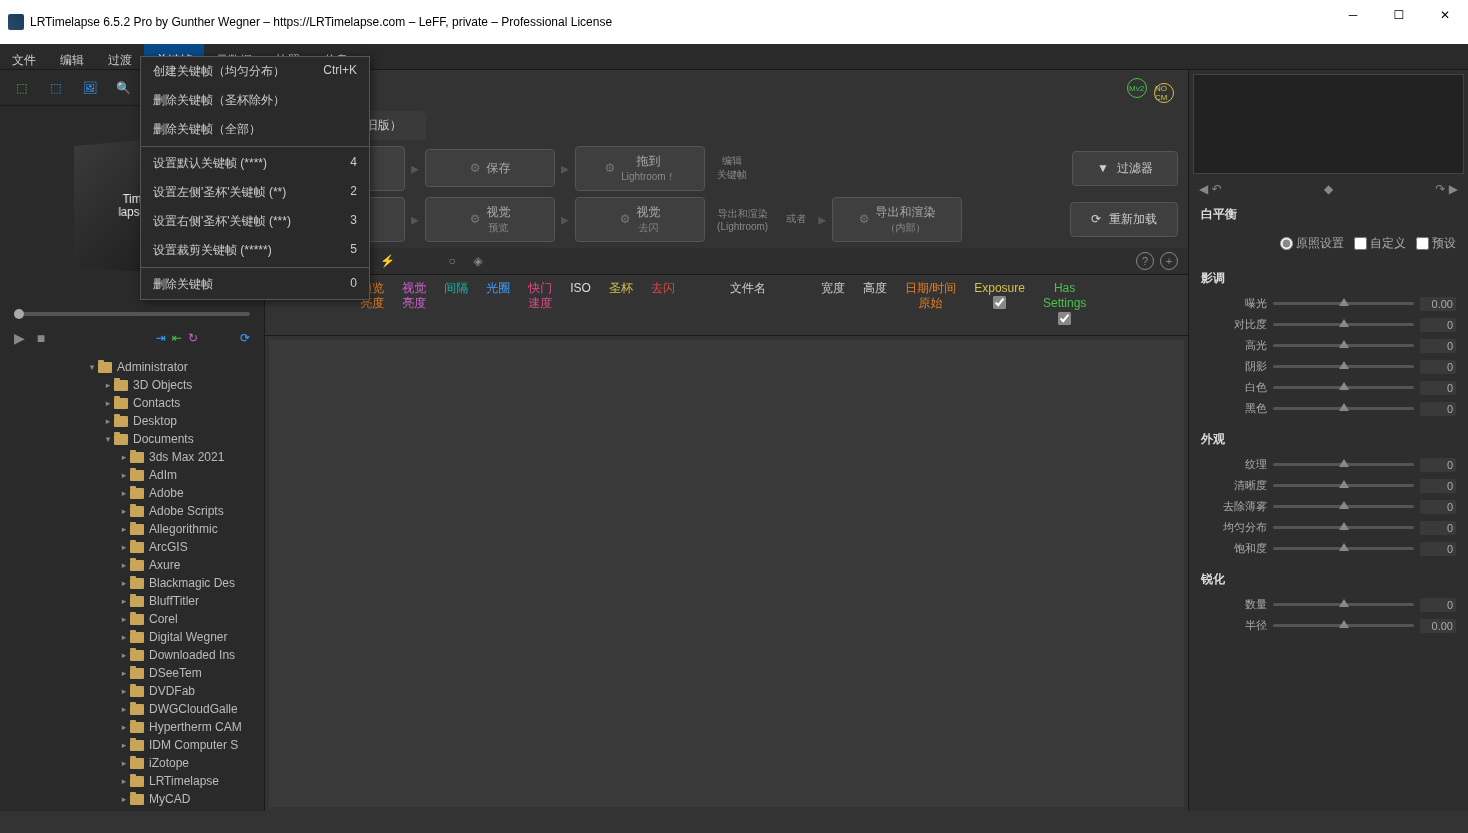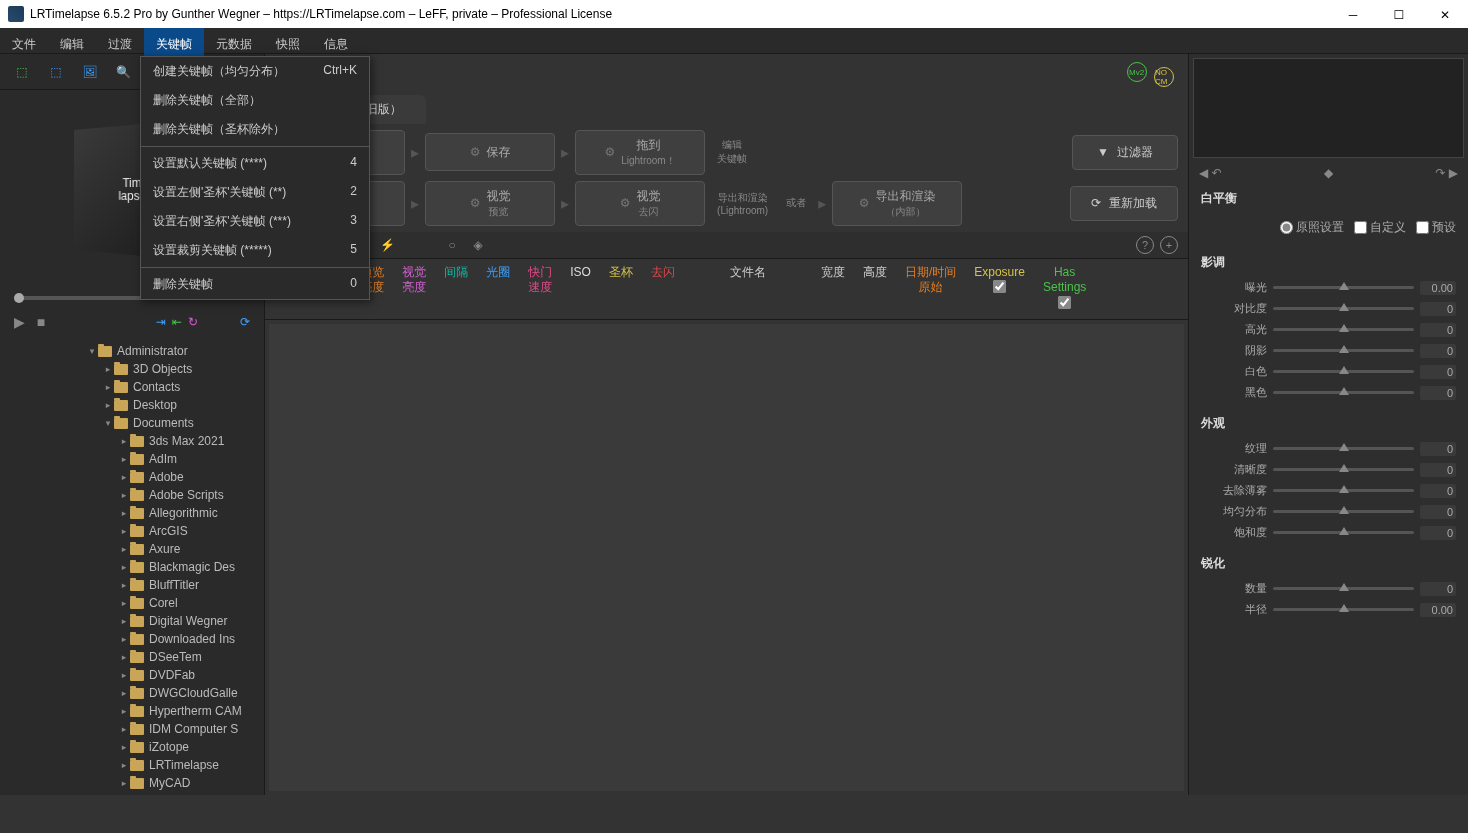--- a/index.html
+++ b/index.html
@@ -1,17 +1,17 @@
 <!DOCTYPE html>
 <html><head>
 <meta charset="utf-8">
 <style>
 *{margin:0;padding:0;box-sizing:border-box;font-family:"Microsoft YaHei",Arial,sans-serif;font-size:12px;user-select:none}
 body{background:#333;color:#ccc;overflow:hidden;width:1468px;height:833px}
-.titlebar{height:28px;background:#fff;color:#000;display:flex;align-items:center;padding:0 8px;position:relative}
+.titlebar{height:44px;background:#fff;color:#000;display:flex;align-items:center;padding:0 8px;position:relative}
 .titlebar-icon{width:16px;height:16px;margin-right:6px;background:linear-gradient(45deg,#2a4a6a,#1a3a5a);border-radius:2px}
 .window-controls{position:absolute;right:0;top:0;display:flex}
 .window-btn{width:46px;height:30px;display:flex;align-items:center;justify-content:center;cursor:pointer}
 .menubar{height:26px;background:#2a2a2a;display:flex;align-items:stretch;border-bottom:1px solid #1a1a1a}
 .menu-item{padding:16px 12px;display:flex;align-items:center;color:#ccc;cursor:pointer;position:relative}
 .menu-item.active{background:#0a4a8a;color:#fff}
 .dropdown{position:absolute;left:140px;top:56px;width:230px;background:#2a2a2a;border:1px solid #555;box-shadow:2px 2px 8px rgba(0,0,0,.5);z-index:100}
 .dropdown-item{padding:6px 12px;display:flex;justify-content:space-between;color:#ccc;cursor:pointer}
 .dropdown-sep{height:1px;background:#555;margin:2px 0}
 .tb-icon{width:20px;height:20px;cursor:pointer;display:flex;align-items:center;justify-content:center}
@@ -87,25 +87,25 @@
     <div class="menu-item">快照</div>
     <div class="menu-item">信息</div>
   </div>
 
 <div class="dropdown" id="dropdown">
     <div class="dropdown-item">
       <span>创建关键帧（均匀分布）</span>
       <span>Ctrl+K</span>
     </div>
     <div class="dropdown-item">
+      <span>删除关键帧（圣杯除外）</span>
+      <span></span>
+    </div>
+    <div class="dropdown-item">
       <span>删除关键帧（全部）</span>
-      <span></span>
-    </div>
-    <div class="dropdown-item">
-      <span>删除关键帧（圣杯除外）</span>
       <span></span>
     </div>
     <div class="dropdown-sep"></div>
     <div class="dropdown-item">
       <span>设置默认关键帧 (****)</span>
       <span>4</span>
     </div>
     <div class="dropdown-item">
       <span>设置左侧'圣杯'关键帧 (**)</span>
       <span>2</span>

